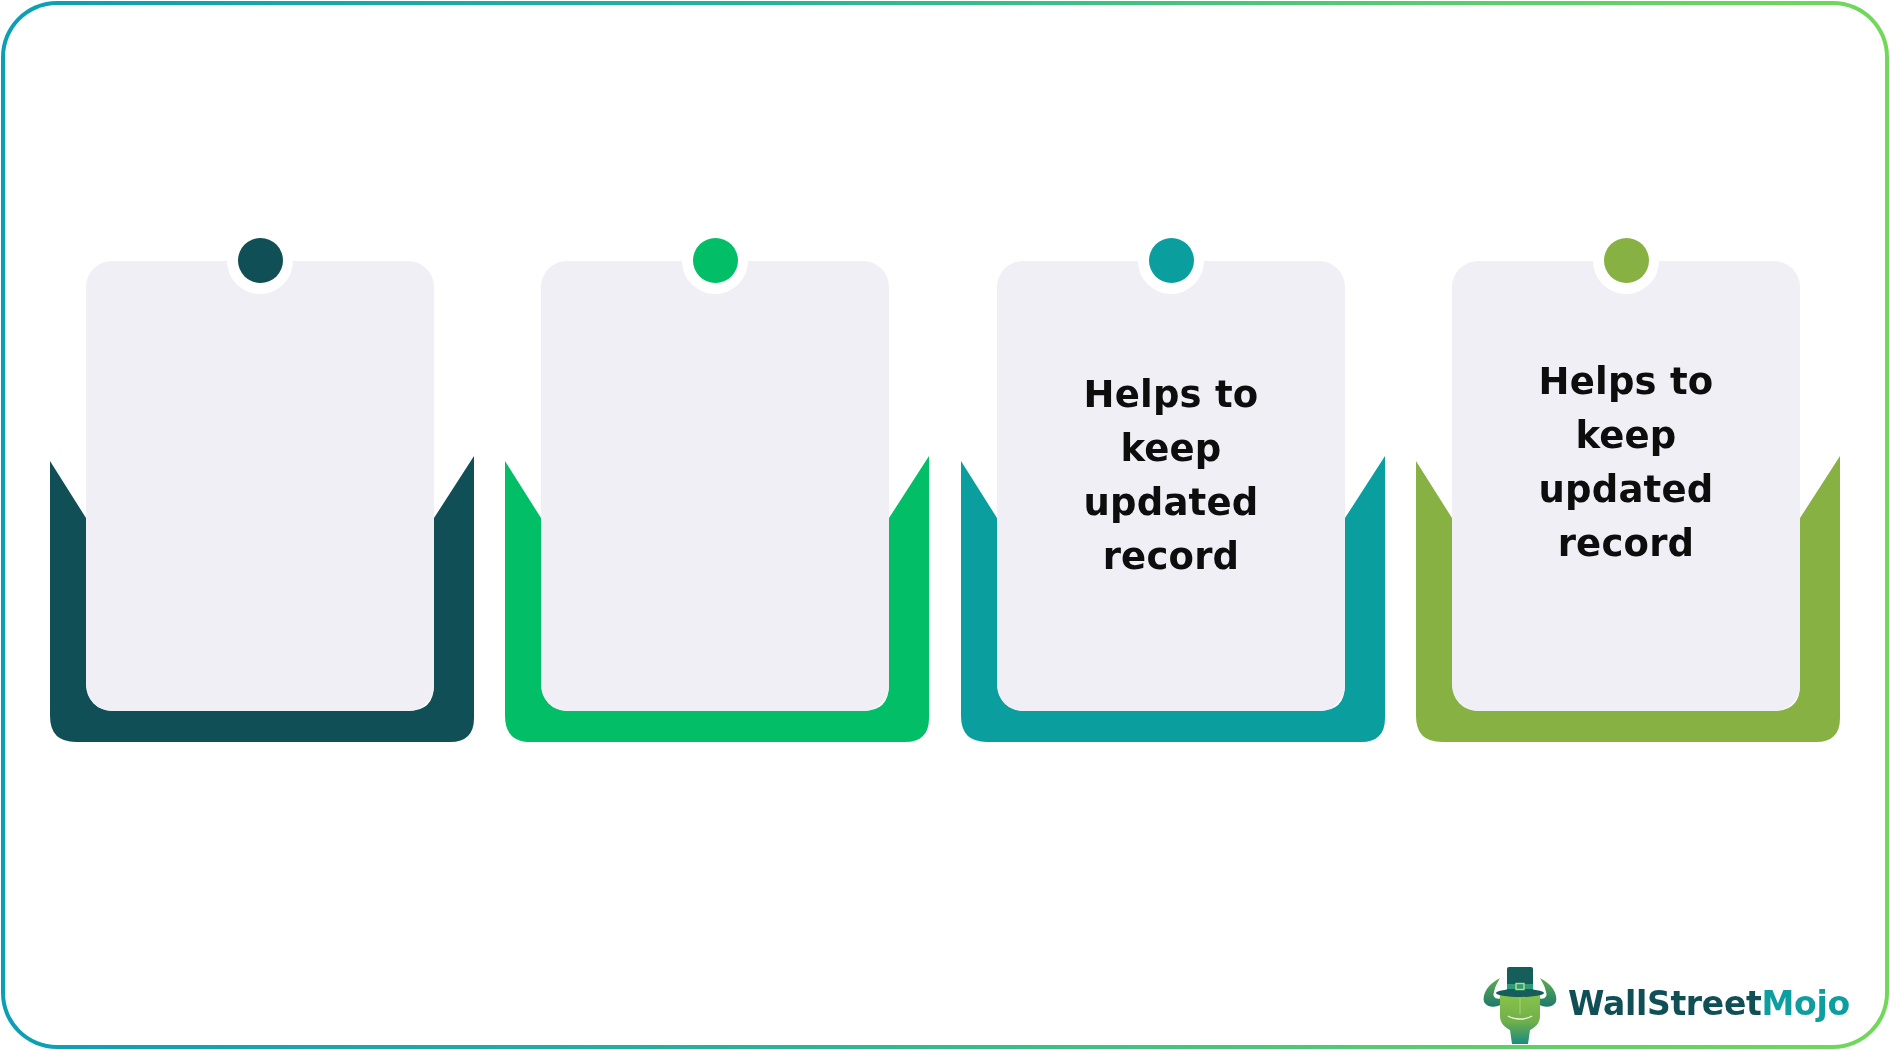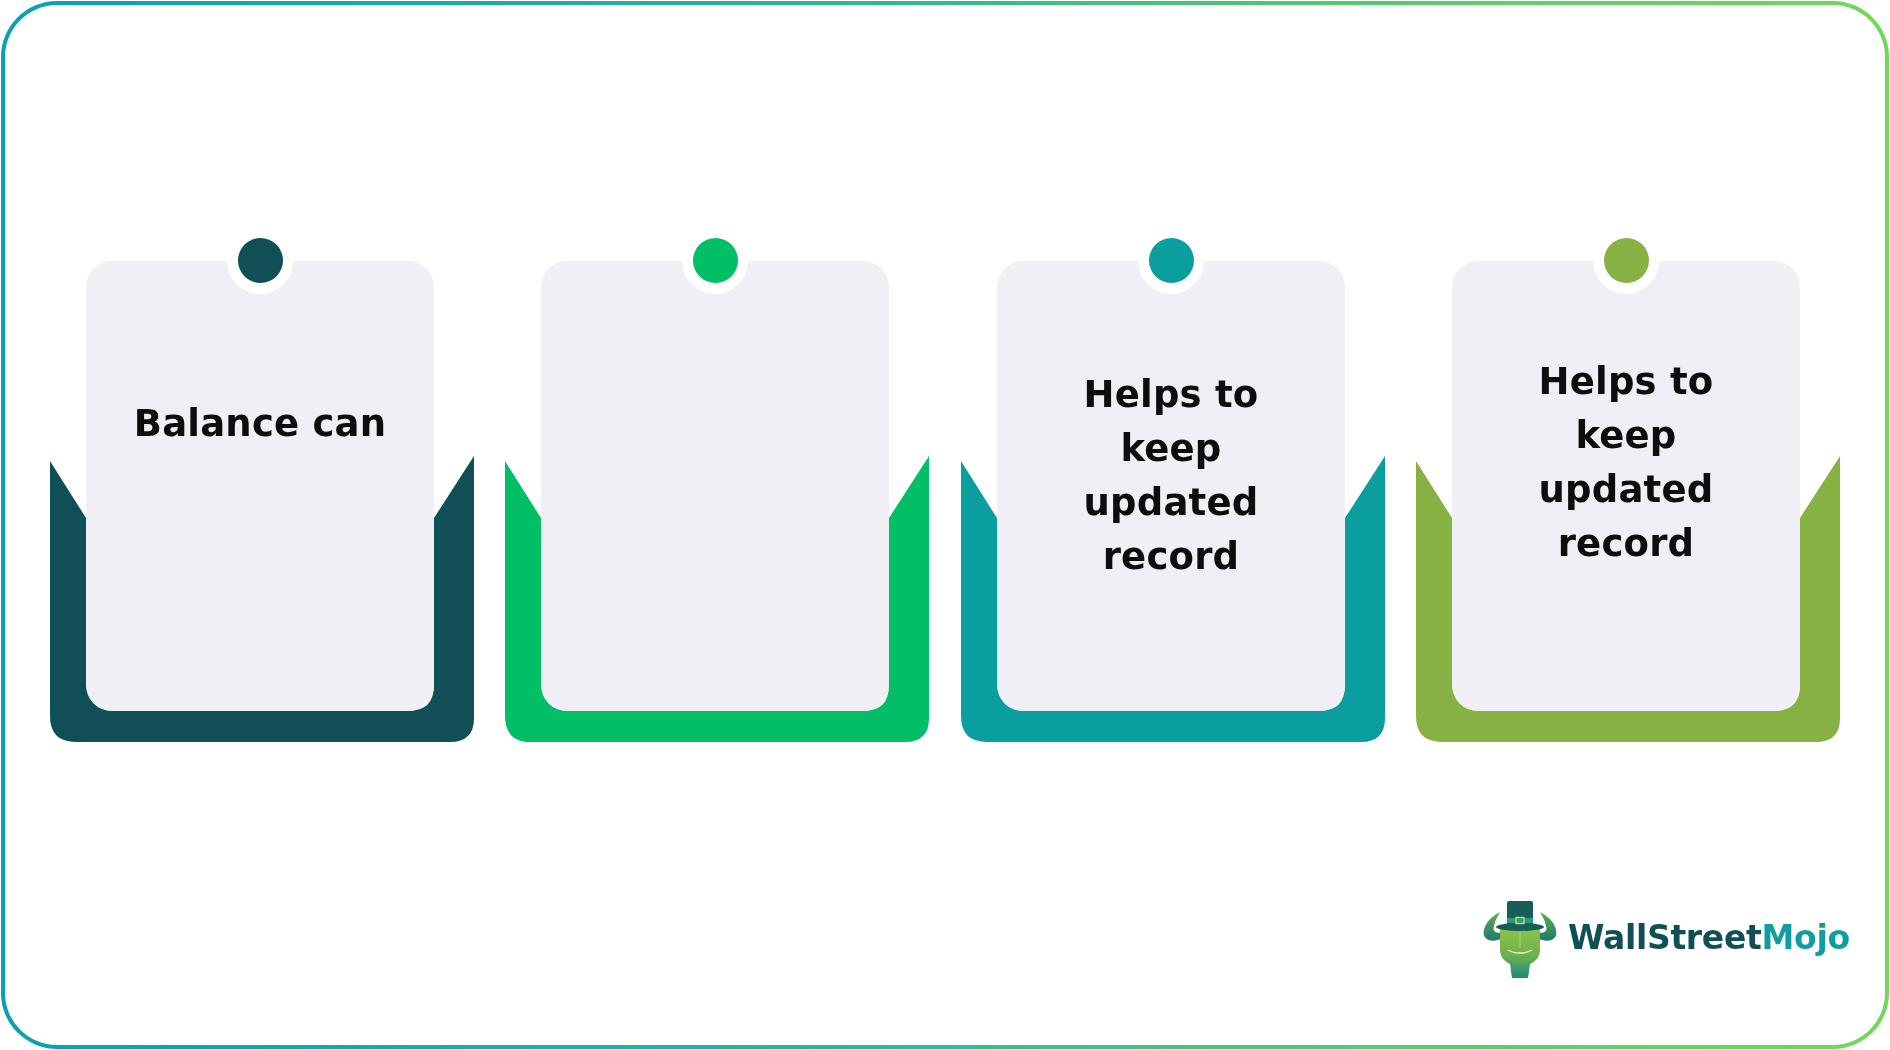--- a/index.html
+++ b/index.html
@@ -84,21 +84,21 @@
       color: #0d0d0d;
       font-weight: bold;
       font-size: 37px;
       line-height: 54px;
       letter-spacing: 0.2px;
     }
 
     .logo {
       position: absolute;
       left: 1480px;
-      top: 898px;
+      top: 964px;
       height: 82px;
       display: flex;
       align-items: center;
       text-align: center;
     }
     .logo-icon {
       width: 80px;
       height: 82px;
       display: block;
     }
@@ -121,21 +121,20 @@
 </div>
 
 <div class="card" style="left:50px;">
   <svg class="base" viewBox="0 0 424 515">
     <path d="M0,231 L36,288 L36,450 Q36,481 66,481 L358,481 Q384,481 384,455 L384,288 L424,226 L424,488 Q424,512 400,512 L26,512 Q0,512 0,486 Z" fill="#0f4f55"></path>
   </svg>
   <div class="panel">
     <div class="notch"></div>
     <div class="dot" style="background:#0f4f55;"></div>
     <div class="card-text" style="top:136px;">
-      <div>Balance can</div>
     </div>
   </div>
 </div>
 
 <div class="card" style="left:505px;">
   <svg class="base" viewBox="0 0 424 515">
     <path d="M0,231 L36,288 L36,450 Q36,481 66,481 L358,481 Q384,481 384,455 L384,288 L424,226 L424,488 Q424,512 400,512 L26,512 Q0,512 0,486 Z" fill="#02be66"></path>
   </svg>
   <div class="panel">
     <div class="notch"></div>

